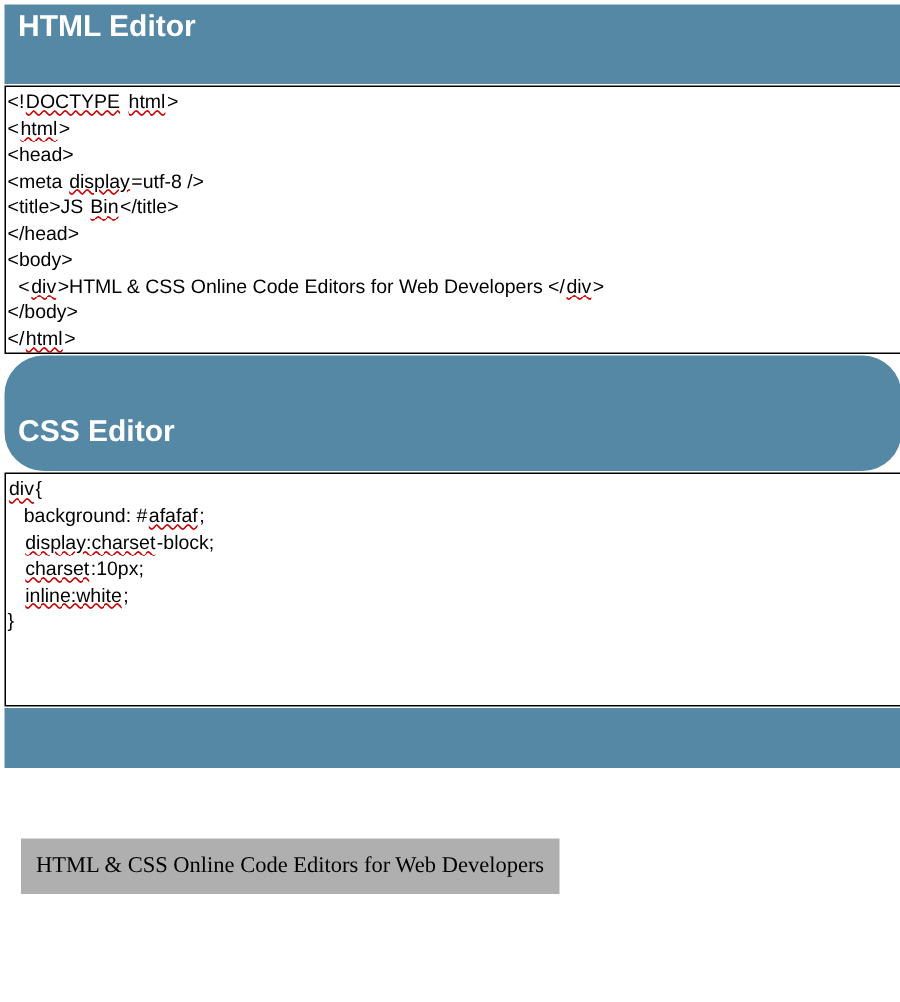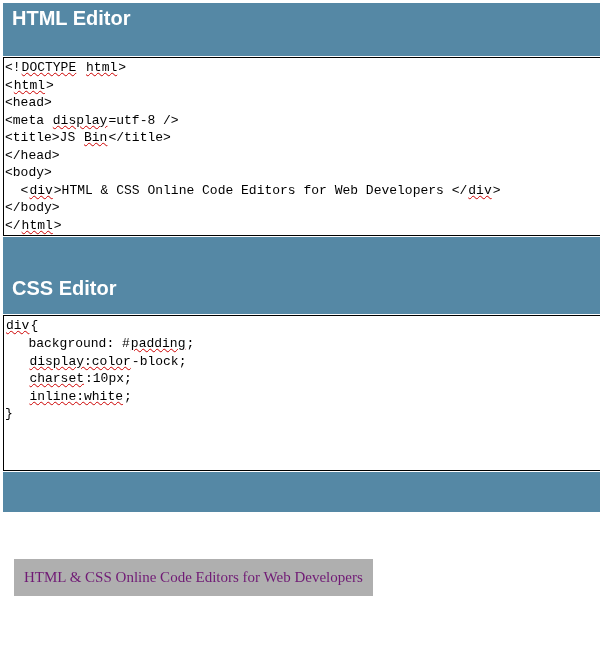--- a/index.html
+++ b/index.html
@@ -11,28 +11,29 @@
 .header {
   background: #5588a5;
   color: #fff;
   font-size: 20px;
   font-weight: bold;
   padding: 4px 8px 26px 8px;
 }
 .css-header {
   padding-top: 40px;
   padding-bottom: 14px;
+  border-radius: 26px;
 }
 .editor-wrap {
   border: 1px solid #000;
   background: #fff;
   min-height: 178px;
 }
 .editor {
-  font-family: Liberation Mono, monospace;
+  font-family: Liberation Sans, sans-serif;
   font-size: 13px;
   line-height: 1.35;
   white-space: pre;
   color: #000;
   padding: 0;
   resize: none;
   border: none;
   outline: none;
   width: 100%;
 }
@@ -46,21 +47,21 @@
 .spacer-white {
   background: #fff;
   height: 34px;
 }
 .output-area {
   padding: 10px;
   min-height: 100px;
 }
 .output-pill {
   background: #afafaf;
-  color: #701a75;
+  color: #000000;
   display: inline-block;
   padding: 10px;
   font-family: "Times New Roman", serif;
   font-size: 15px;
 }
 .sq { text-decoration: underline wavy #c00 1px; text-underline-offset: 1px; }
 </style>
 </head>
 <body>
 
@@ -80,22 +81,22 @@
 &lt;/body&gt;
 &lt;/<span class="sq">html</span>&gt;</div>
 </div>
 
 <div class="header css-header">
   <span>CSS Editor</span>
 </div>
 
 <div class="editor-wrap css-editor-wrap">
   <div class="editor" id="css-editor" contenteditable="true" spellcheck="false" style=""><span class="sq">div</span>{
-   background: #<span class="sq">padding</span>;
-   <span class="sq">display:color</span>-block;
+   background: #<span class="sq">afafaf</span>;
+   <span class="sq">display:charset</span>-block;
    <span class="sq">charset</span>:10px;
    <span class="sq">inline:white</span>;
 }</div>
 </div>
 
 <div class="spacer-blue"></div>
 <div class="spacer-white"></div>
 
 <div class="output-area">
   <div class="output-pill">HTML &amp; CSS Online Code Editors for Web Developers</div>

